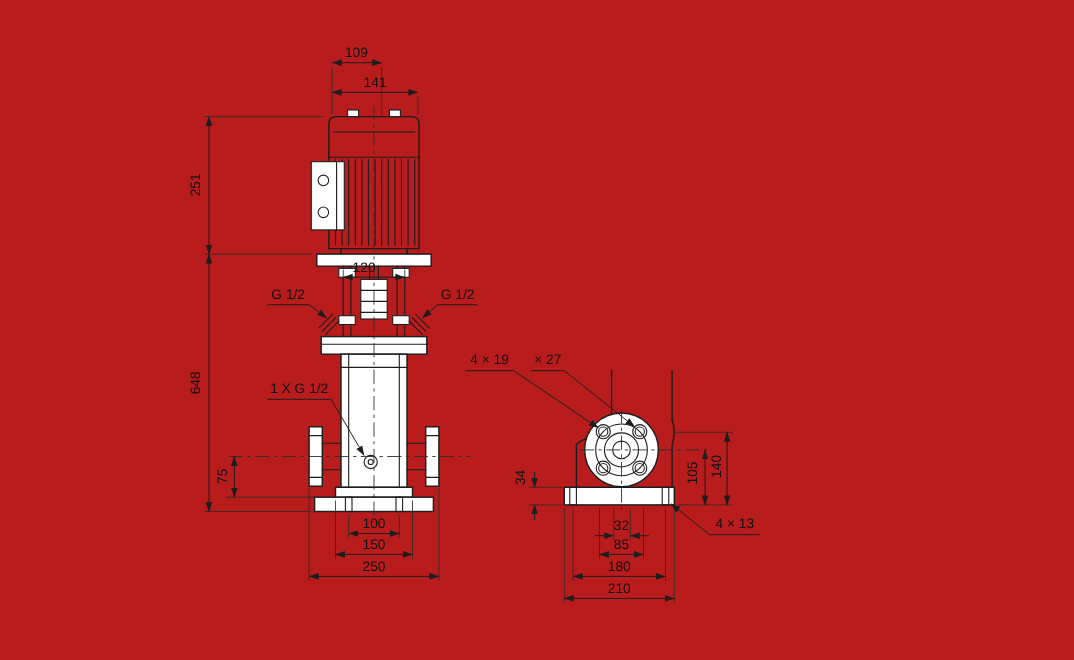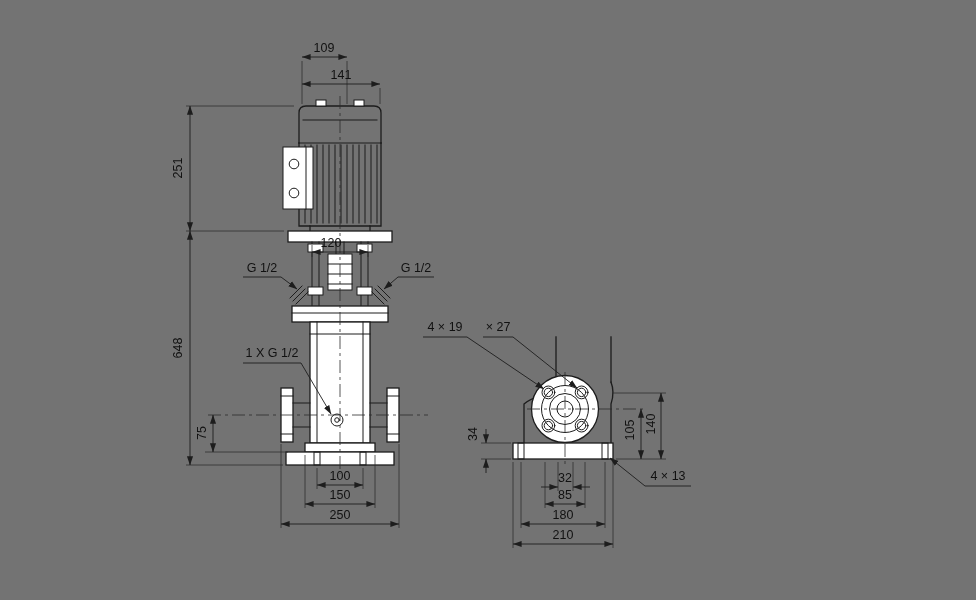--- a/index.html
+++ b/index.html
@@ -1,16 +1,16 @@
 <!DOCTYPE html>
 <html><head>
 <meta charset="utf-8">
 <style>
   html,body{margin:0;padding:0;background:#ffffff;}
-  .stage{position:relative;width:976px;height:600px;background:#737373;overflow:hidden;}
+  .stage{position:relative;width:976px;height:600px;background:#b91c1c;overflow:hidden;}
   svg{display:block;}
   .o{stroke:#1d1d1d;stroke-width:1.3;fill:none;stroke-linecap:square;}
   .o2{stroke:#1d1d1d;stroke-width:1;fill:none;stroke-linecap:square;}
   .fw{fill:#ffffff;stroke:#1d1d1d;stroke-width:1.3;}
   .fw2{fill:#ffffff;stroke:#1d1d1d;stroke-width:1;}
   .d{stroke:#1d1d1d;stroke-width:.9;fill:none;}
   .e{stroke:#2b2b2b;stroke-width:.75;fill:none;}
   .cl{stroke:#2b2b2b;stroke-width:.8;fill:none;stroke-dasharray:13 4 3 4;}
   text{font-family:"Liberation Sans","DejaVu Sans",sans-serif;font-size:12.5px;fill:#111;}
   .mid{text-anchor:middle;}

